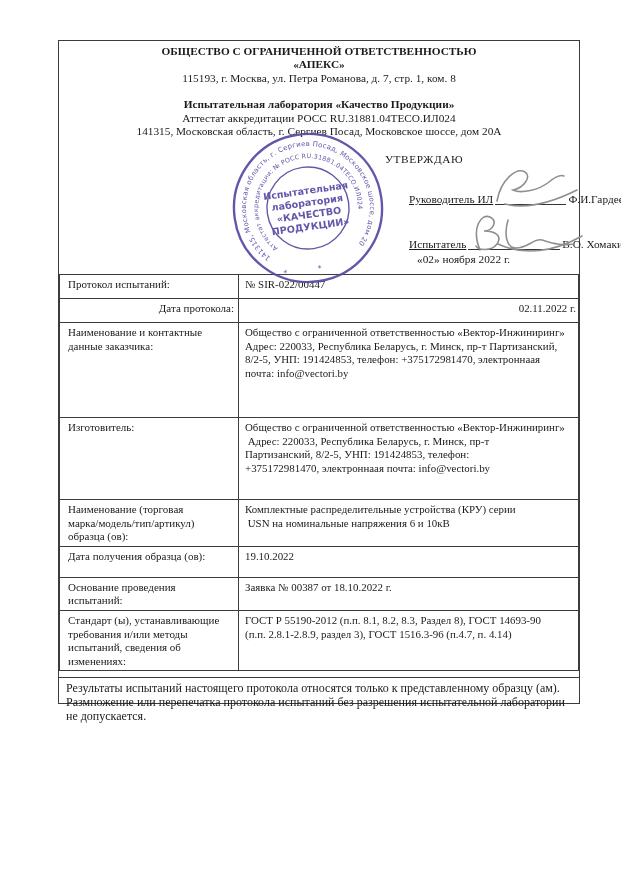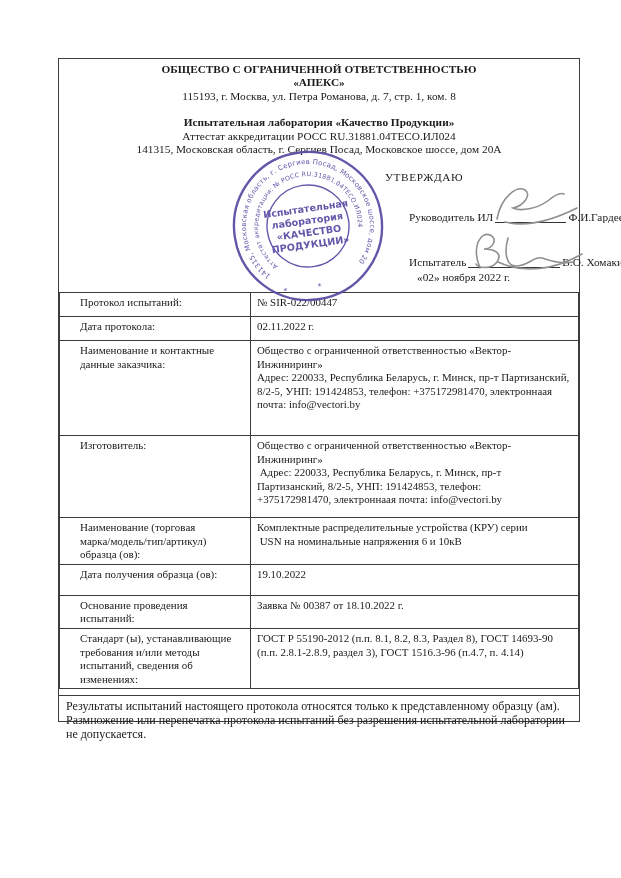--- a/index.html
+++ b/index.html
@@ -2,21 +2,21 @@
 <html><head>
 <meta charset="utf-8">
 <style>
   html,body{margin:0;padding:0;}
   body{
     width:621px;height:878px;background:#ffffff;position:relative;
     font-family:"Liberation Serif", serif;color:#1a1a1a;
     -webkit-font-smoothing:antialiased;
   }
   .doc-box{
-    position:absolute;left:58px;top:58px;width:522px;height:664px;
+    position:absolute;left:58px;top:40px;width:522px;height:664px;
     border:1.5px solid #3c3c3c;box-sizing:border-box;background:#fff;
   }
   .header-zone{position:relative;height:233px;padding-top:4px;box-sizing:border-box;}
   .h-line{text-align:center;font-size:11.3px;line-height:13.4px;white-space:nowrap;}
   .bold{font-weight:bold;}
   .h-gap{height:13px;}
 
   
   .stamp{position:absolute;left:172px;top:90px;width:154px;height:154px;
          transform:rotate(-8deg);opacity:.93;pointer-events:none;}
@@ -25,35 +25,35 @@
   .stamp-ring-text2{font-family:"DejaVu Sans", sans-serif;font-size:6.3px;letter-spacing:.2px;fill:#574ba3;}
   .stamp-center{font-family:"DejaVu Sans", sans-serif;font-size:9.6px;font-weight:bold;fill:#574ba3;text-anchor:middle;}
   .stamp-sep{font-family:"DejaVu Sans", sans-serif;font-size:8px;fill:#574ba3;text-anchor:middle;letter-spacing:14px;}
 
   
   .approval{position:absolute;left:288px;top:112px;width:282px;font-size:11.3px;}
   .approve-title{margin-left:38px;letter-spacing:.6px;}
   .sig-row{display:flex;align-items:flex-end;padding-left:62px;}
   .sig-row.head{margin-top:26px;}
   .sig-row.tester{margin-top:31px;padding-left:62px;}
-  .role{white-space:nowrap;}
+  .role{white-space:nowrap;text-decoration:underline;}
   .name{white-space:nowrap;}
   .sig-underline{flex:1;border-bottom:1px solid #333;position:relative;height:13px;margin:0 2px;}
   .sig-svg{position:absolute;overflow:visible;}
   .sig-svg.head-sig{left:-4px;bottom:-7px;}
   .sig-svg.tester-sig{left:-6px;bottom:-11px;}
   .approve-date{margin-left:70px;margin-top:3px;}
 
   
   .proto-table{width:100%;border-collapse:collapse;table-layout:fixed;font-size:11px;line-height:13.6px;}
   .proto-table td{border:1px solid #3c3c3c;vertical-align:top;}
-  td.lbl{width:166px;padding:3px 4px 2px 20px;}
+  td.lbl{width:166px;padding:3px 4px 2px 8px;}
   td.val{padding:3px 2px 2px 6px;font-size:10.9px;}
   .prewrap{white-space:pre-wrap;}
-  tr.r1{height:24px;} tr.r2{height:24px;} tr.r3{height:95px;} tr.r4{height:82px;}
+  tr.r1{height:24px;} tr.r2{height:24px;text-align:right;} tr.r3{height:95px;} tr.r4{height:82px;}
   tr.r5{height:43px;} tr.r6{height:31px;} tr.r7{height:27px;font-family:Liberation Serif, serif;} tr.r8{height:56px;}
 
   
   .footer-box{margin-top:6px;border-top:1.5px solid #3c3c3c;padding:4px 7px 3px 7px;
               font-size:12px;line-height:13.8px;}
 </style>
 </head>
 <body>
 
 <div class="doc-box">

